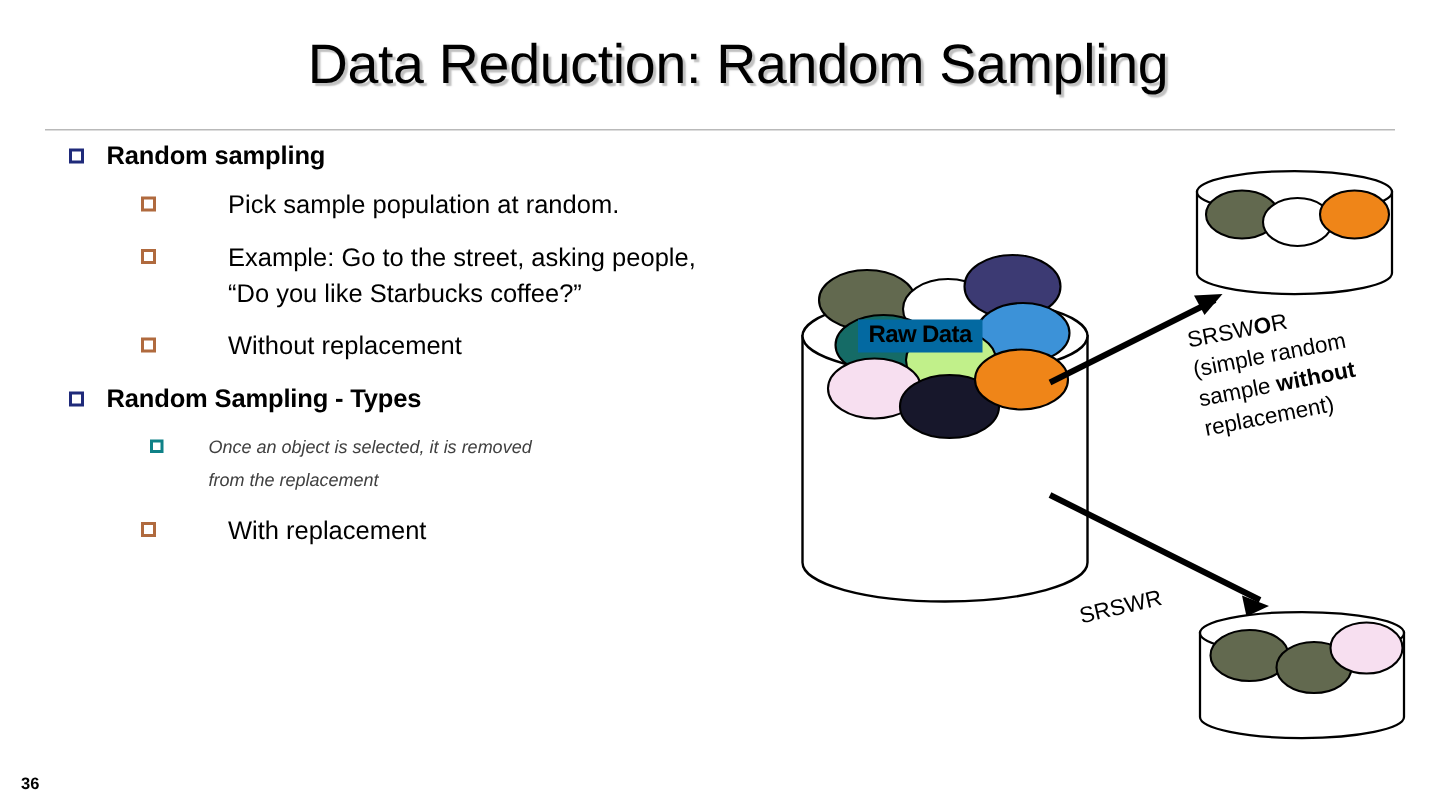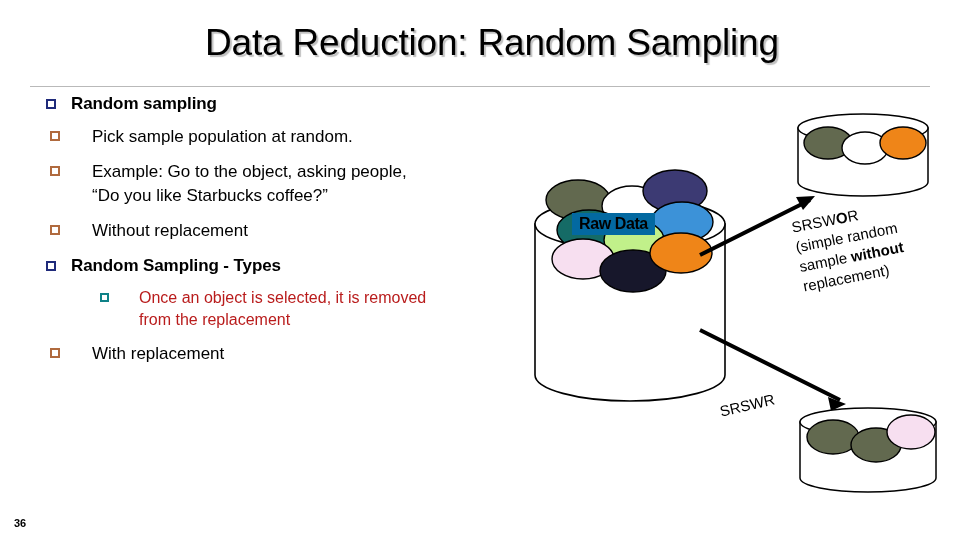--- a/index.html
+++ b/index.html
@@ -69,21 +69,21 @@
   }
   .lvl1 .txt {
     margin-left: 15px;
     font-size: 17px;
     font-weight: bold;
     color: #000000;
     line-height: 24px;
     letter-spacing: -0.1px;
   }
 
-  .lvl2 { padding-left: 50px; margin-bottom: 11px; }
+  .lvl2 { padding-left: 94px; margin-bottom: 11px; gap: 16px; }
   .lvl2 .marker {
     width: 10px; height: 10px;
     border: 2px solid #b06a3e;
     margin-top: 6px;
   }
   .lvl2 .txt {
     margin-left: 32px;
     font-size: 17px;
     font-weight: normal;
     color: #000000;
@@ -91,24 +91,25 @@
   }
 
   .lvl3 { padding-left: 100px; margin-bottom: 11px; }
   .lvl3 .marker {
     width: 9px; height: 9px;
     border: 2px solid #0f8187;
     margin-top: 6px;
   }
   .lvl3 .txt {
     margin-left: 30px;
-    font-size: 16px;
+    font-size: 12px;
     font-weight: normal;
-    color: #b91c1c;
+    color: #404040;
     line-height: 22px;
+    font-style: italic;
   }
   .txt .l2 { display: block; }
 
   
   #page-number {
     position: absolute;
     left: 14px;
     top: 517px;
     font-size: 11px;
     font-weight: bold;
@@ -176,21 +177,21 @@
     </div>
 
     <div class="bullet lvl2">
       <span class="marker"></span>
       <span class="txt">Pick sample population at random.</span>
     </div>
 
     <div class="bullet lvl2">
       <span class="marker"></span>
       <span class="txt">
-        <span class="l2">Example: Go to the object, asking people,</span>
+        <span class="l2">Example: Go to the street, asking people,</span>
         <span class="l2">“Do you like Starbucks coffee?”</span>
       </span>
     </div>
 
     <div class="bullet lvl2">
       <span class="marker"></span>
       <span class="txt">Without replacement</span>
     </div>
 
     <div class="bullet lvl1">

